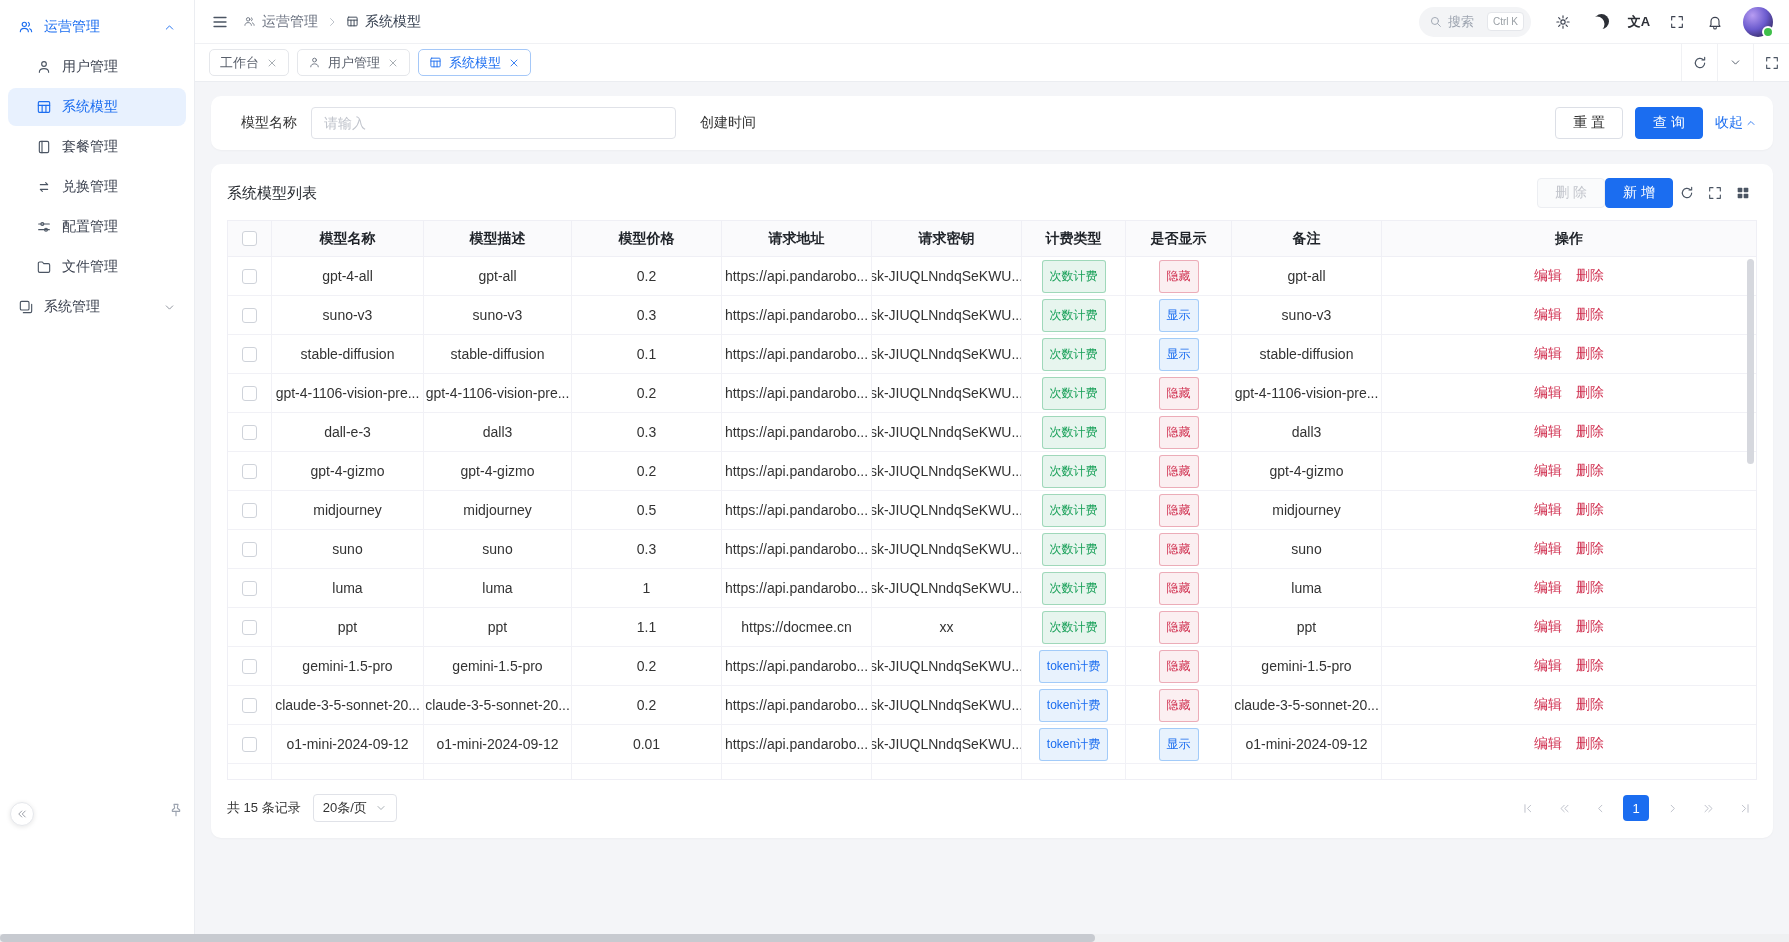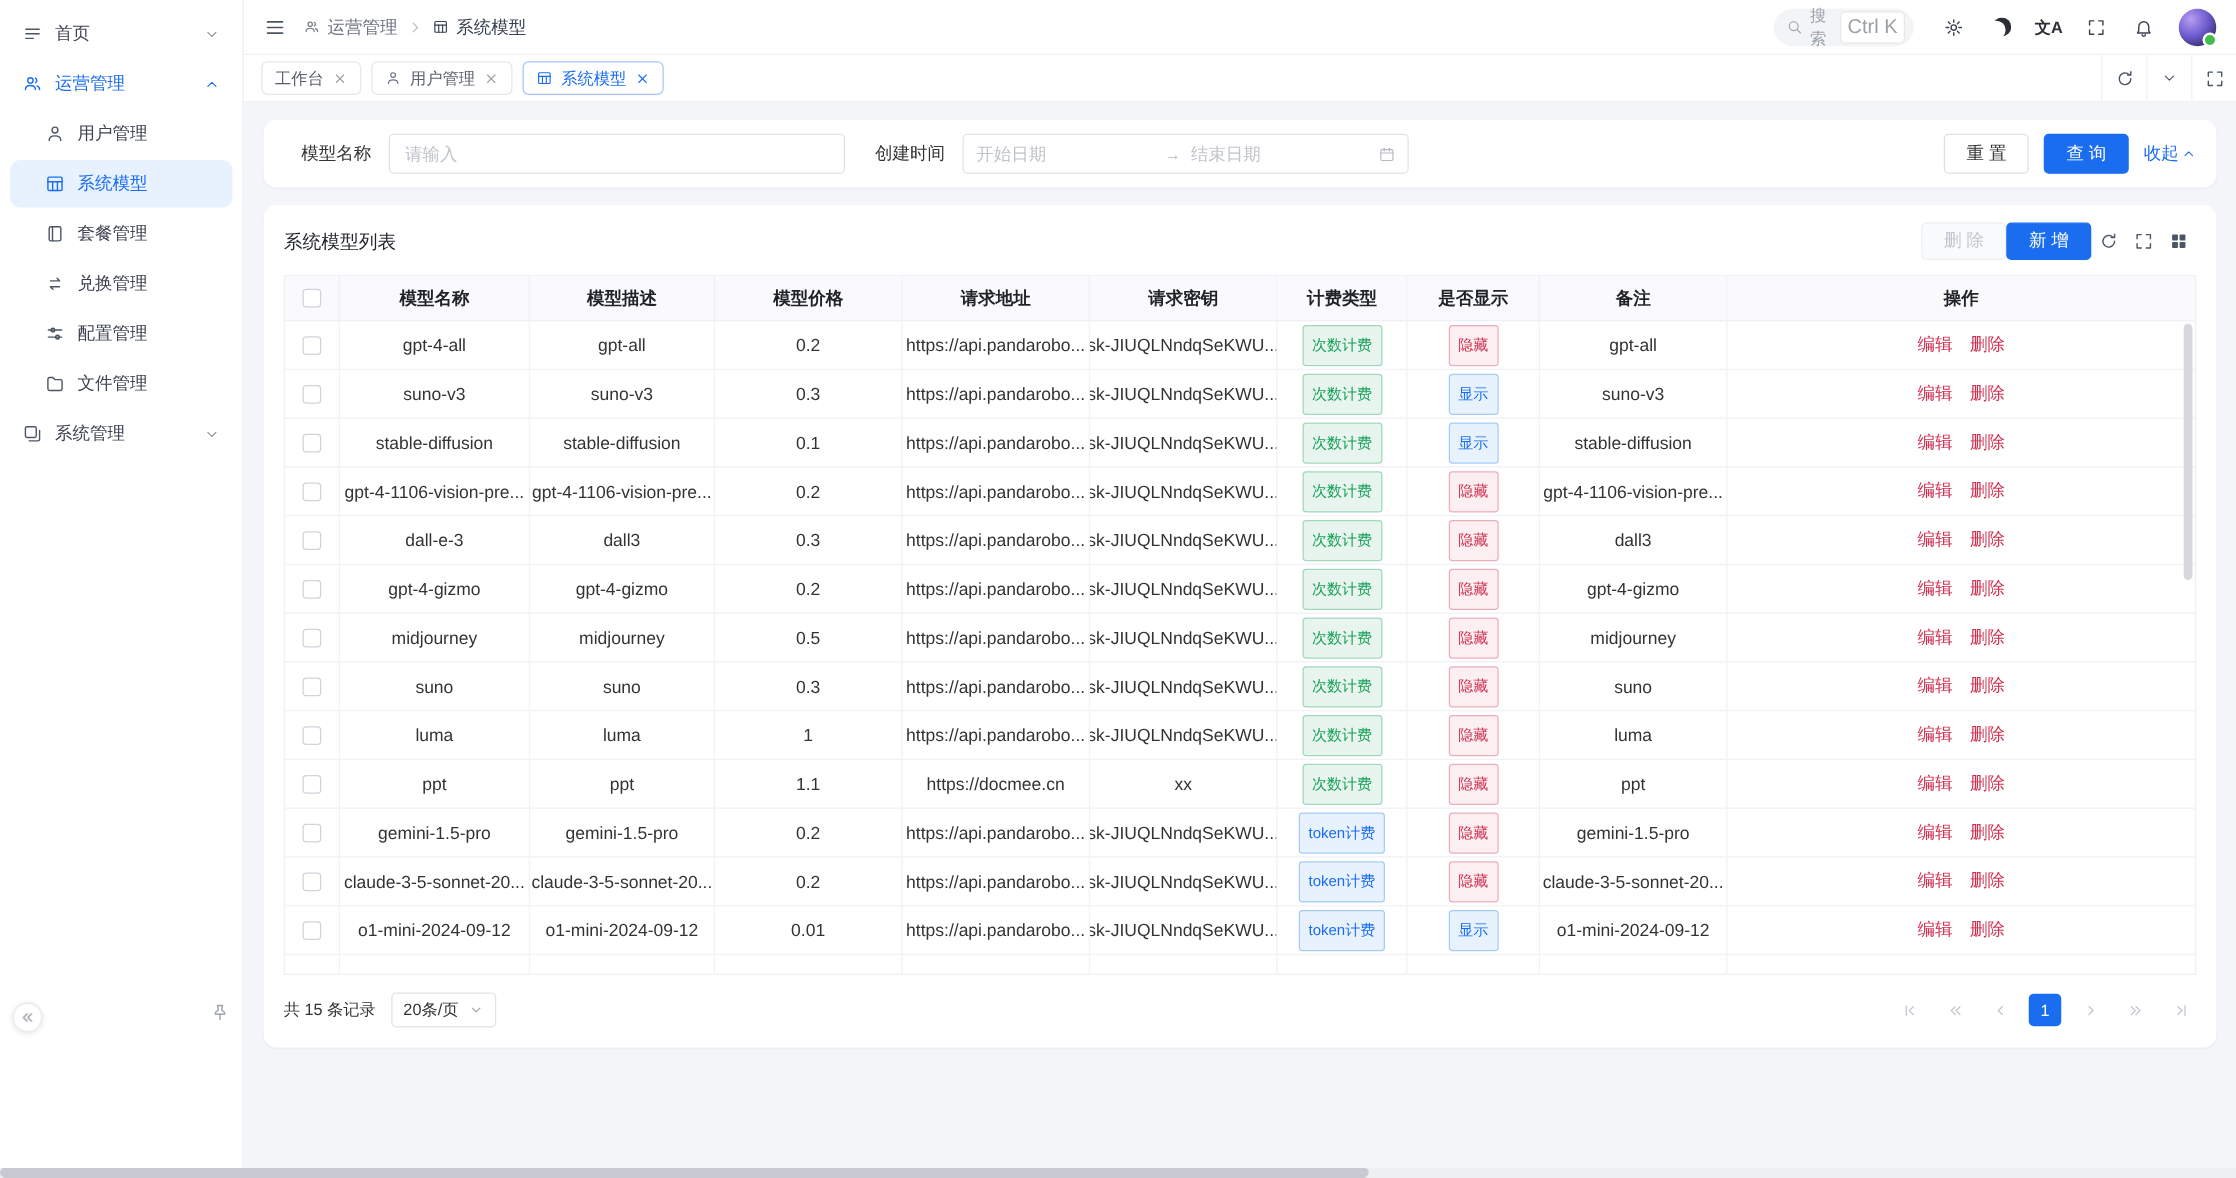--- a/index.html
+++ b/index.html
@@ -38,21 +38,21 @@
 
   .topbar { height:44px; background:#fff; display:flex; align-items:center; padding:0 16px; gap:14px; border-bottom:1px solid #f0f1f4; flex-shrink:0; }
   .burger { color:#4b5563; cursor:pointer; display:flex; }
   .breadcrumb { display:flex; align-items:center; gap:8px; font-size:14px; }
   .crumb { display:flex; align-items:center; gap:6px; color:#6b7280; cursor:pointer; }
   .crumb.current { color:#374151; }
   .crumb-sep { color:#b4b9c2; display:flex; }
   .topbar-right { margin-left:auto; display:flex; align-items:center; gap:6px; }
   .search-pill { display:flex; align-items:center; gap:6px; background:#f3f4f6; border-radius:16px; height:30px; padding:0 7px 0 10px; color:#9ca3af; width:112px; cursor:pointer; margin-right:10px; font-size:13px; }
   .search-pill .sp-text { flex:1; }
-  .kbd { background:#fff; border:1px solid #e5e7eb; border-radius:4px; font-size:16px; padding:3px 5px; color:#9aa0a6; white-space:nowrap; }
+  .kbd { background:#fff; border:1px solid #e5e7eb; border-radius:4px; font-size:10px; padding:3px 5px; color:#9aa0a6; white-space:nowrap; }
   .hicon { width:32px; height:32px; display:flex; align-items:center; justify-content:center; color:#3c4250; cursor:pointer; border-radius:6px; }
   .moon { width:15px; height:15px; border-radius:50%; box-shadow:inset -4.5px 2.5px 0 0 #2c2f36; }
   .lang-glyph { font-size:13px; font-weight:700; color:#2c2f36; }
   .avatar { width:30px; height:30px; border-radius:50%; position:relative; cursor:pointer; margin-left:6px;
     background:radial-gradient(circle at 32% 28%, #b79cf2, #6a5acd 48%, #33295c 85%); }
   .avatar::after { content:""; position:absolute; right:-1px; bottom:-1px; width:8px; height:8px; background:#3fbf4a; border:2px solid #fff; border-radius:50%; }
 
   .tabbar { height:38px; background:#fff; border-bottom:1px solid #ebedf1; display:flex; align-items:center; padding:0 0 0 14px; flex-shrink:0; }
   .tabs { display:flex; align-items:center; gap:8px; }
   .tab { display:flex; align-items:center; gap:7px; height:27px; padding:0 10px; border:1px solid #e5e7eb; border-radius:5px; font-size:13px; color:#595f6b; cursor:pointer; background:#fff; white-space:nowrap; }
@@ -121,35 +121,20 @@
   .hscrollbar { position:fixed; left:0; right:0; bottom:0; height:8px; background:#eff0f2; z-index:30; }
   .hthumb { height:8px; width:1095px; background:#c7cad0; border-radius:4px; }
 </style>
 </head>
 <body>
 
 <div class="app">
 
   <aside class="sidebar">
     <nav class="menu">
-      <div class="menu-item">
-        <span class="mi-icon">
-            <svg class="ic" viewBox="0 0 24 24">
-              <line x1="4" y1="6.5" x2="20" y2="6.5"></line>
-              <line x1="4" y1="12" x2="20" y2="12"></line>
-              <line x1="4" y1="17.5" x2="13" y2="17.5"></line>
-            </svg>
-          </span>
-        <span class="mi-label">首页</span>
-        <span class="mi-arrow">
-            <svg class="ic sm" viewBox="0 0 24 24">
-              <polyline points="6 9 12 15 18 9"></polyline>
-            </svg>
-          </span>
-      </div>
 
       <div class="menu-item blue">
         <span class="mi-icon">
             <svg class="ic" viewBox="0 0 24 24">
               <circle cx="9.5" cy="8" r="3.2"></circle>
               <path d="M3.5 19c0-3 2.5-5 6-5s6 2 6 5"></path>
               <path d="M15.5 5.2a3.2 3.2 0 0 1 0 5.6"></path>
               <path d="M17.5 14.6c2 .8 3 2.3 3 4.4"></path>
             </svg>
           </span>
@@ -389,33 +374,20 @@
           </span>
       </div>
     </div>
 
     <div class="content">
 
       <section class="card filter-card">
         <span class="f-label">模型名称</span>
         <input class="f-input" type="text" placeholder="请输入" style="">
         <span class="f-label">创建时间</span>
-        <div class="date-range">
-          <input type="text" placeholder="开始日期" style="">
-          <span class="dr-arrow">→</span>
-          <input type="text" placeholder="结束日期" style="">
-          <span class="dr-cal">
-              <svg class="ic sm" viewBox="0 0 24 24">
-                <rect x="3" y="5" width="18" height="16" rx="2"></rect>
-                <line x1="3" y1="10" x2="21" y2="10"></line>
-                <line x1="8" y1="3" x2="8" y2="7"></line>
-                <line x1="16" y1="3" x2="16" y2="7"></line>
-              </svg>
-            </span>
-        </div>
         <div class="filter-actions">
           <button class="btn">重 置</button>
           <button class="btn btn-primary">查 询</button>
           <span class="link-collapse">
             <span>收起</span>
             <svg class="ic xs" viewBox="0 0 24 24">
                 <polyline points="6 15 12 9 18 15"></polyline>
               </svg>
           </span>
         </div>

